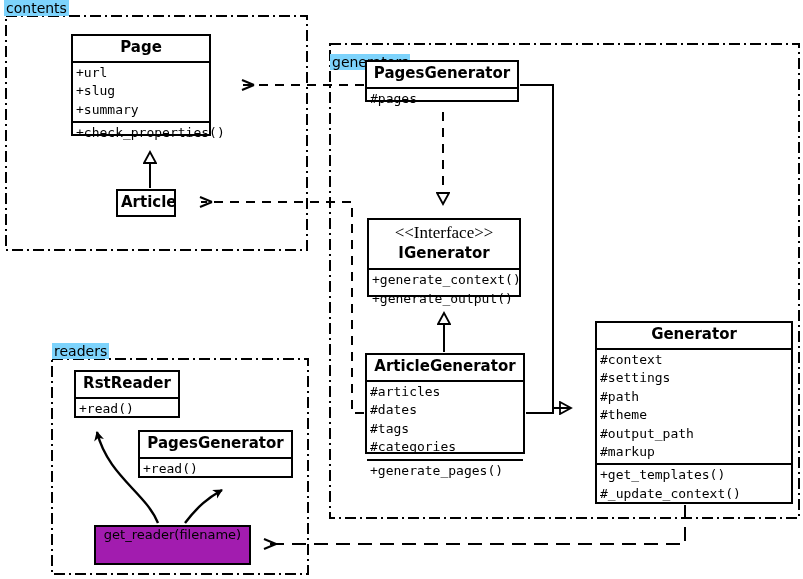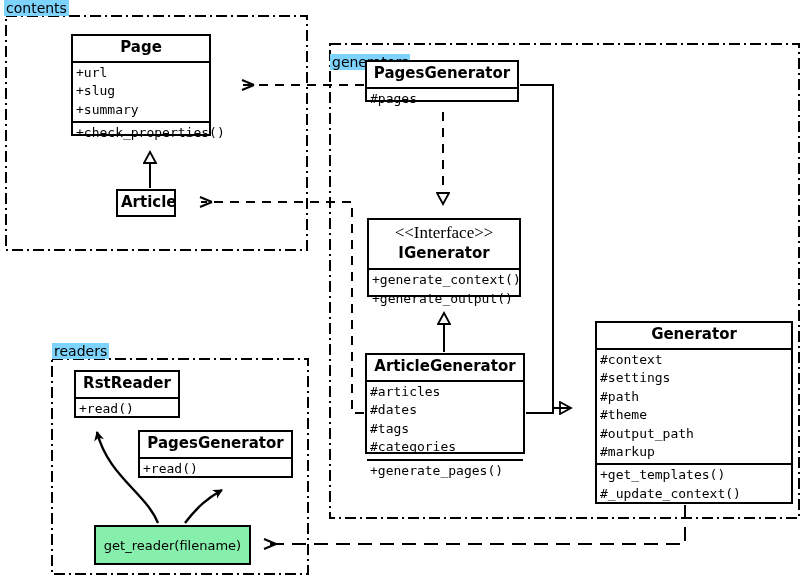--- a/index.html
+++ b/index.html
@@ -64,23 +64,23 @@
     font-family: "DejaVu Sans Mono", monospace;
     font-size: 13px;
     line-height: 1.42;
     text-align: left;
   }
   .memberlist div { white-space: nowrap; }
   .plainbox {
     position: absolute;
     box-sizing: border-box;
     border: 2px solid #000;
-    background: #86efac;
+    background: #a21caf;
     display: flex;
-    align-items: center;
+    align-items: flex-start;
     justify-content: center;
     font-family: "DejaVu Sans", sans-serif;
     font-size: 13px;
   }
 </style>
 </head>
 <body>
 
 <div id="diagram-root">
 

